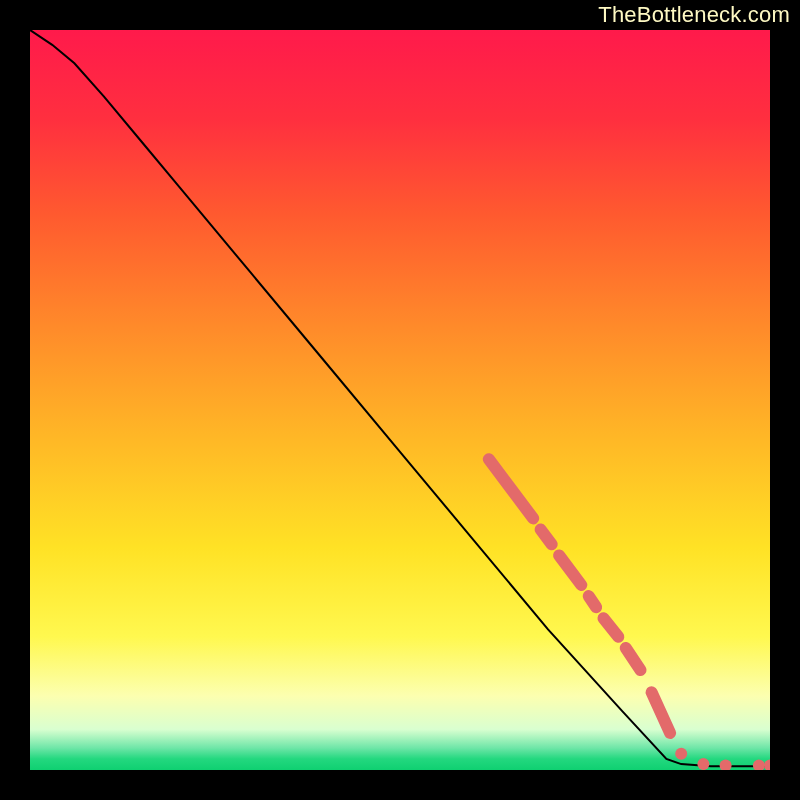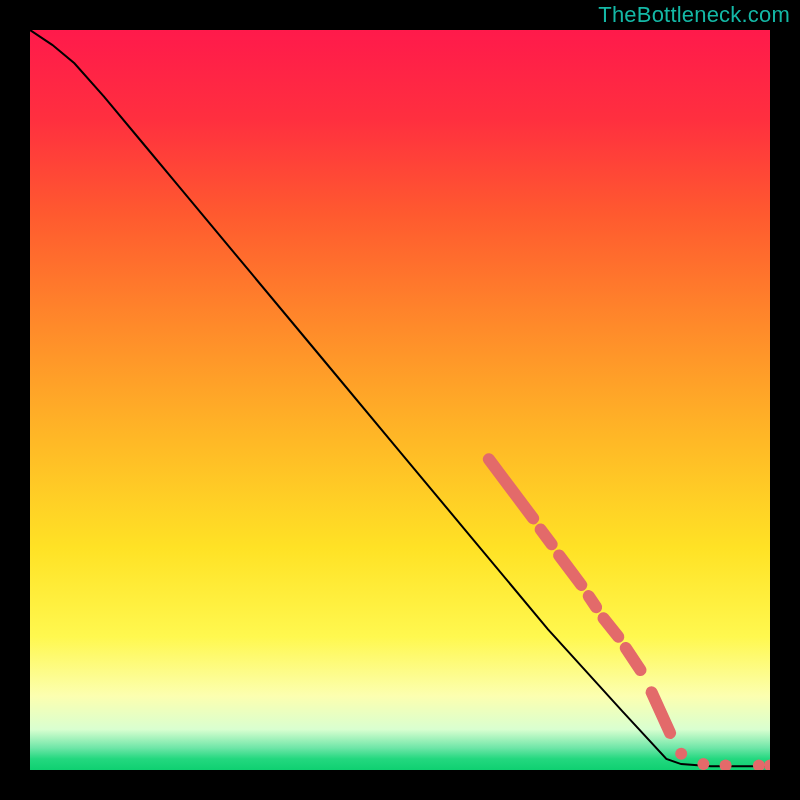--- a/index.html
+++ b/index.html
@@ -14,21 +14,21 @@
   .frame {
     position: relative;
     width: 800px;
     height: 800px;
     background: #000;
   }
   .attribution {
     position: absolute;
     top: 2px;
     right: 10px;
-    color: #14b8a6;
+    color: #fef9c3;
     font-size: 22px;
     letter-spacing: 0.2px;
     font-weight: 400;
   }
   .plot-area {
     position: absolute;
     left: 30px;
     top: 30px;
     width: 740px;
     height: 740px;

